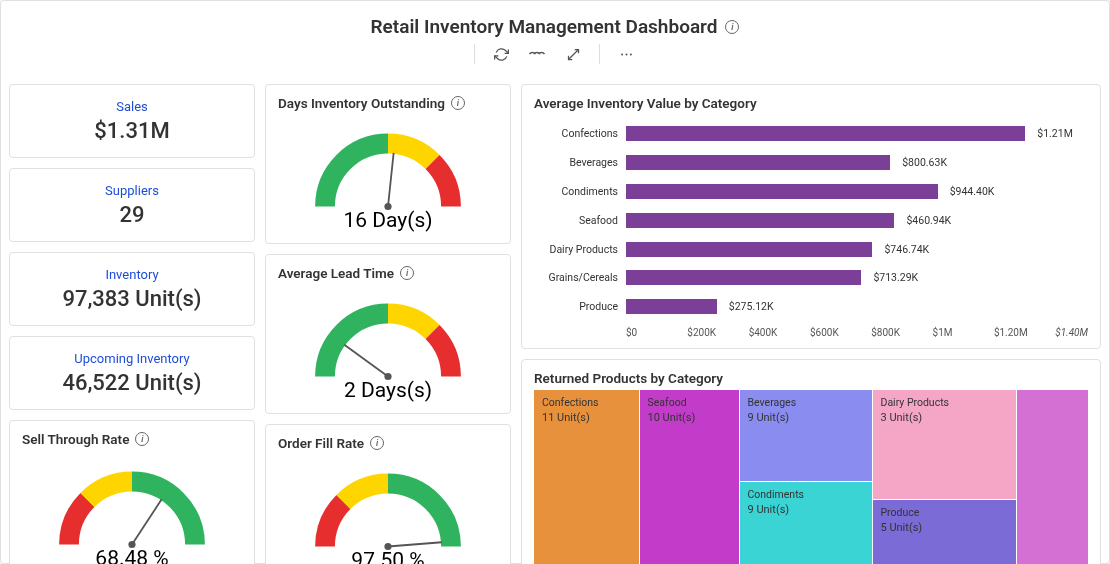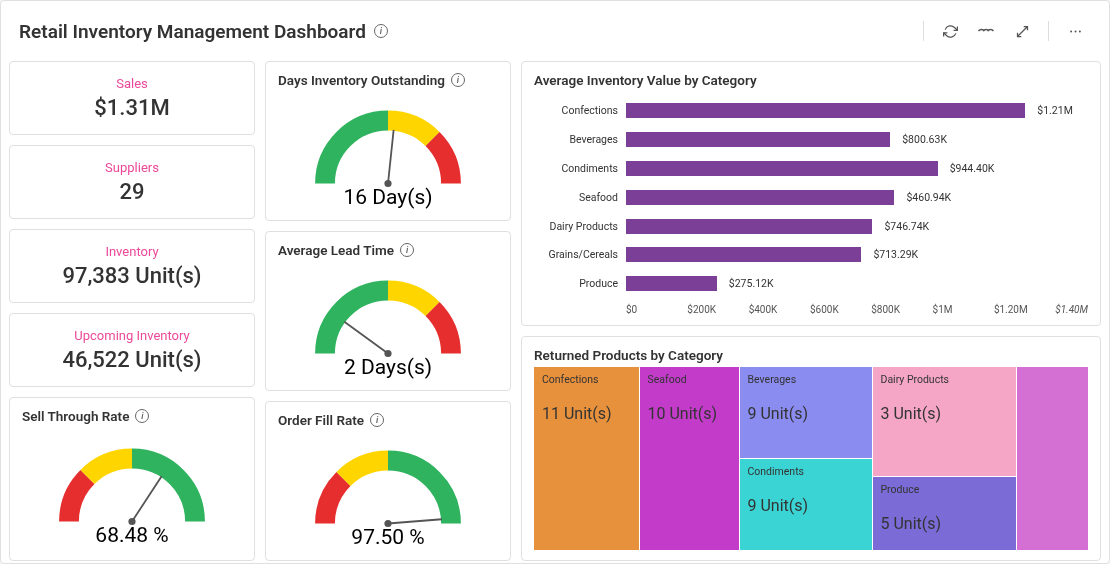--- a/index.html
+++ b/index.html
@@ -1,46 +1,46 @@
 <!DOCTYPE html>
 <html><head>
 <meta charset="utf-8">
 <style>
 * { box-sizing: border-box; margin: 0; padding: 0; font-family: -apple-system, BlinkMacSystemFont, "Segoe UI", Roboto, Arial, sans-serif; }
 body { background: #f5f5f5; width: 1110px; height: 564px; overflow: hidden; }
 .dashboard { background: #fff; border: 1px solid #e0e0e0; border-radius: 4px; padding: 8px; height: 100%; }
-.header { display: flex; justify-content: space-between; align-items: center; padding: 6px 10px; margin-bottom: 8px; }
+.header { display: flex; justify-content: space-between; align-items: center; padding: 6px 10px; margin-bottom: 8px; flex-direction: column; }
 .header-title { font-size: 19px; font-weight: 600; color: #333; display: flex; align-items: center; gap: 8px; }
 .header-actions { display: flex; gap: 4px; align-items: center; }
 .header-actions .divider { width: 1px; height: 20px; background: #ddd; margin: 0 6px; }
 .icon-btn { width: 32px; height: 32px; display: flex; align-items: center; justify-content: center; cursor: pointer; color: #555; border-radius: 4px; }
 .info-icon { width: 14px; height: 14px; border: 1.5px solid #666; border-radius: 50%; display: inline-flex; align-items: center; justify-content: center; font-size: 9px; font-style: italic; color: #666; }
 .grid { display: grid; grid-template-columns: 246px 246px 1fr; gap: 10px; height: calc(100% - 46px); }
 .col { display: flex; flex-direction: column; gap: 10px; }
 .card { background: #fff; border: 1px solid #e0e0e0; border-radius: 4px; padding: 10px 12px; flex: 1; display: flex; flex-direction: column; }
 .card.small { flex: 0 0 auto; text-align: center; justify-content: center; padding: 12px; min-height: 74px; }
-.card-title-sm { font-size: 13px; color: #ec4899; margin-bottom: 4px; }
+.card-title-sm { font-size: 13px; color: #1d4ed8; margin-bottom: 4px; }
 .card-value-lg { font-size: 22px; font-weight: 500; color: #333; }
 .card-title { font-size: 13.5px; font-weight: 600; color: #333; display: flex; align-items: center; gap: 6px; margin-bottom: 4px; }
 .gauge-wrap { flex: 1; display: flex; flex-direction: column; align-items: center; justify-content: center; }
 .gauge-value { font-size: 21px; color: #000000; margin-top: -8px; }
 .right-col { display: flex; flex-direction: column; gap: 10px; border-radius: 11px; }
 .bars { flex: 1; display: flex; flex-direction: column; justify-content: space-around; padding: 4px 0; position: relative; }
 .bar-row { display: flex; align-items: center; height: 20px; }
 .bar-label { width: 92px; text-align: right; font-size: 10.5px; color: #333; padding-right: 8px; }
 .bar-track { flex: 1; position: relative; height: 15px; }
 .bar-fill { position: absolute; top: 0; left: 0; height: 100%; background: #7b3f98; }
 .bar-val { position: absolute; top: 0; height: 100%; display: flex; align-items: center; font-size: 10.5px; color: #333; padding-left: 12px; white-space: nowrap; }
 .axis { display: flex; padding-left: 92px; font-size: 10px; color: #555; margin-top: 2px; }
 .axis span { flex: 1; text-align: left; }
 .axis span:last-child { flex: 0; font-style: italic; }
 .treemap { flex: 1; display: flex; gap: 1px; min-height: 0; }
 .tree-cell { padding: 6px 8px; font-size: 10.5px; color: #333; display: flex; flex-direction: column; }
 .tree-cell .name { font-weight: 400; }
-.tree-cell .val { font-size: 16px; margin-top: 18px; }
+.tree-cell .val { font-size: 11px; margin-top: 2px; }
 </style>
 </head>
 <body>
 
 <div class="dashboard">
   <div class="header">
     <div class="header-title">
       <span>Retail Inventory Management Dashboard</span>
       <span class="info-icon">i</span>
     </div>

